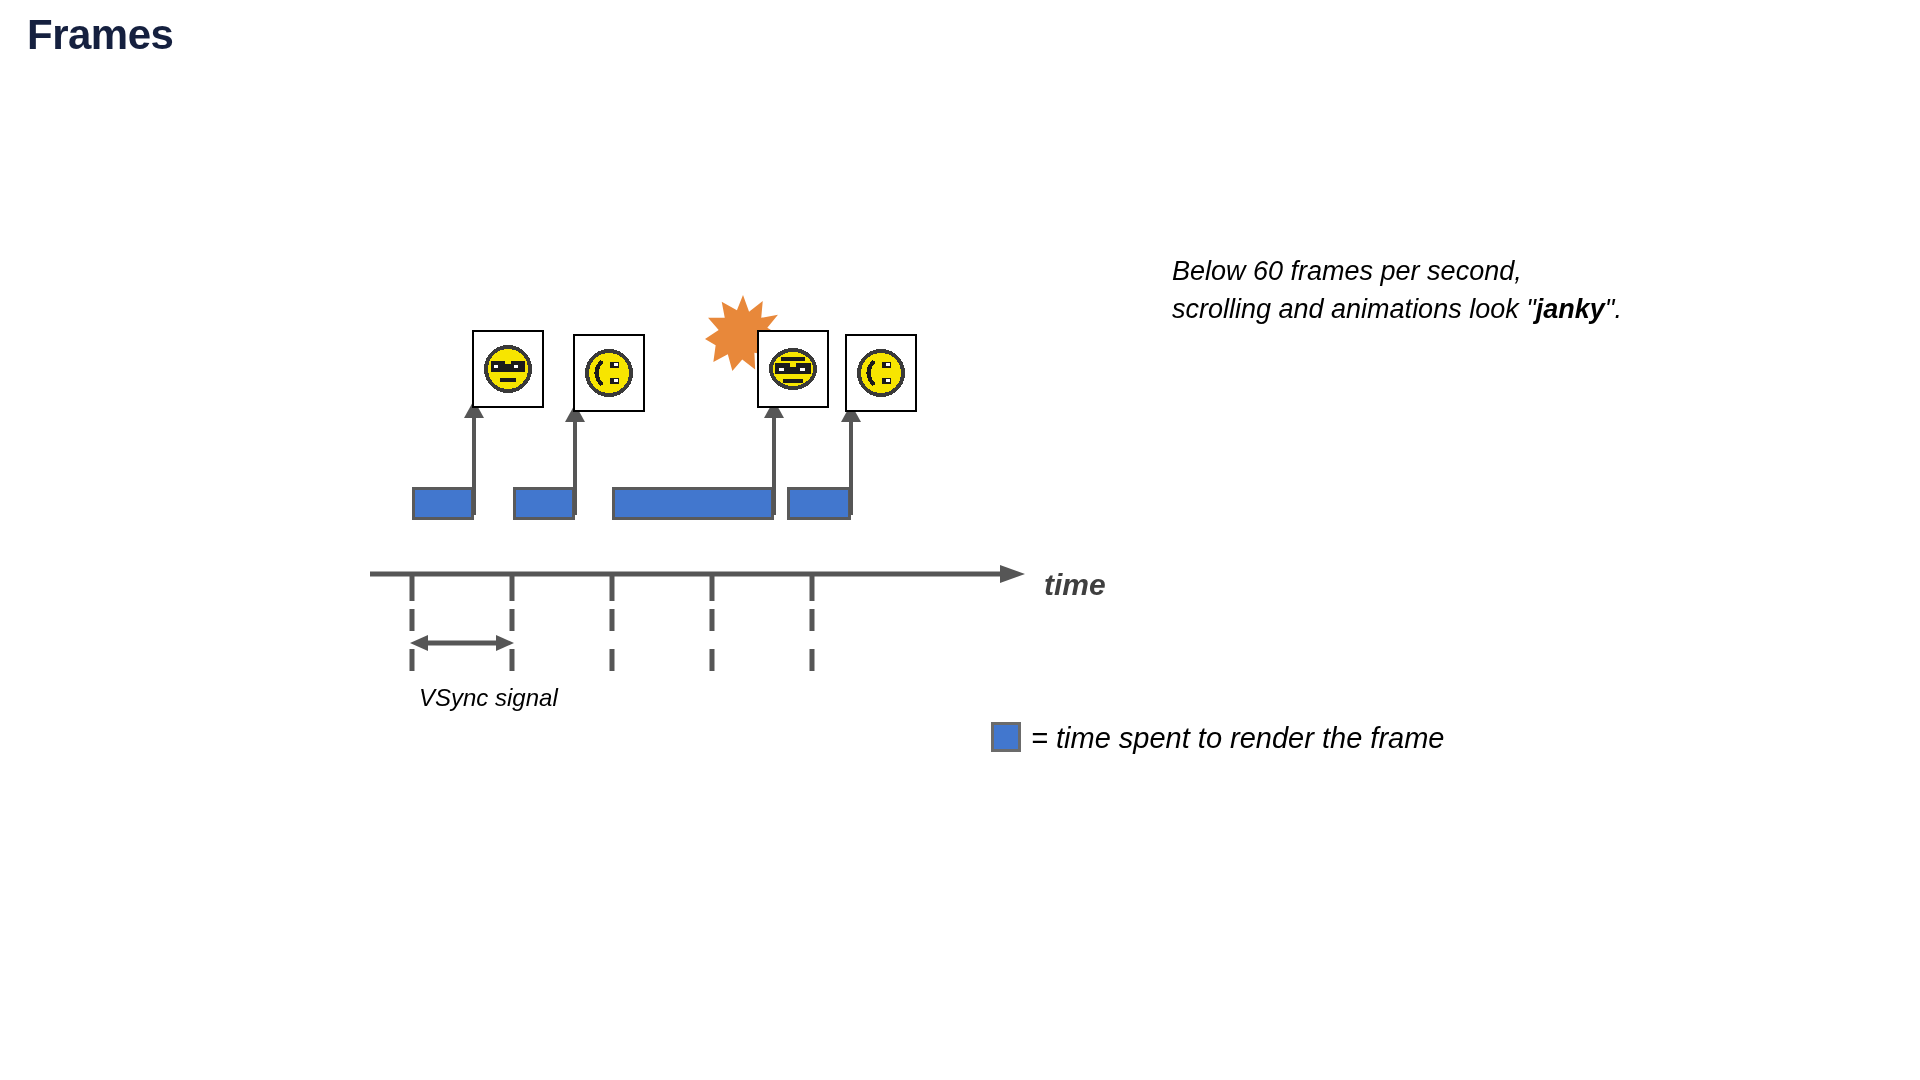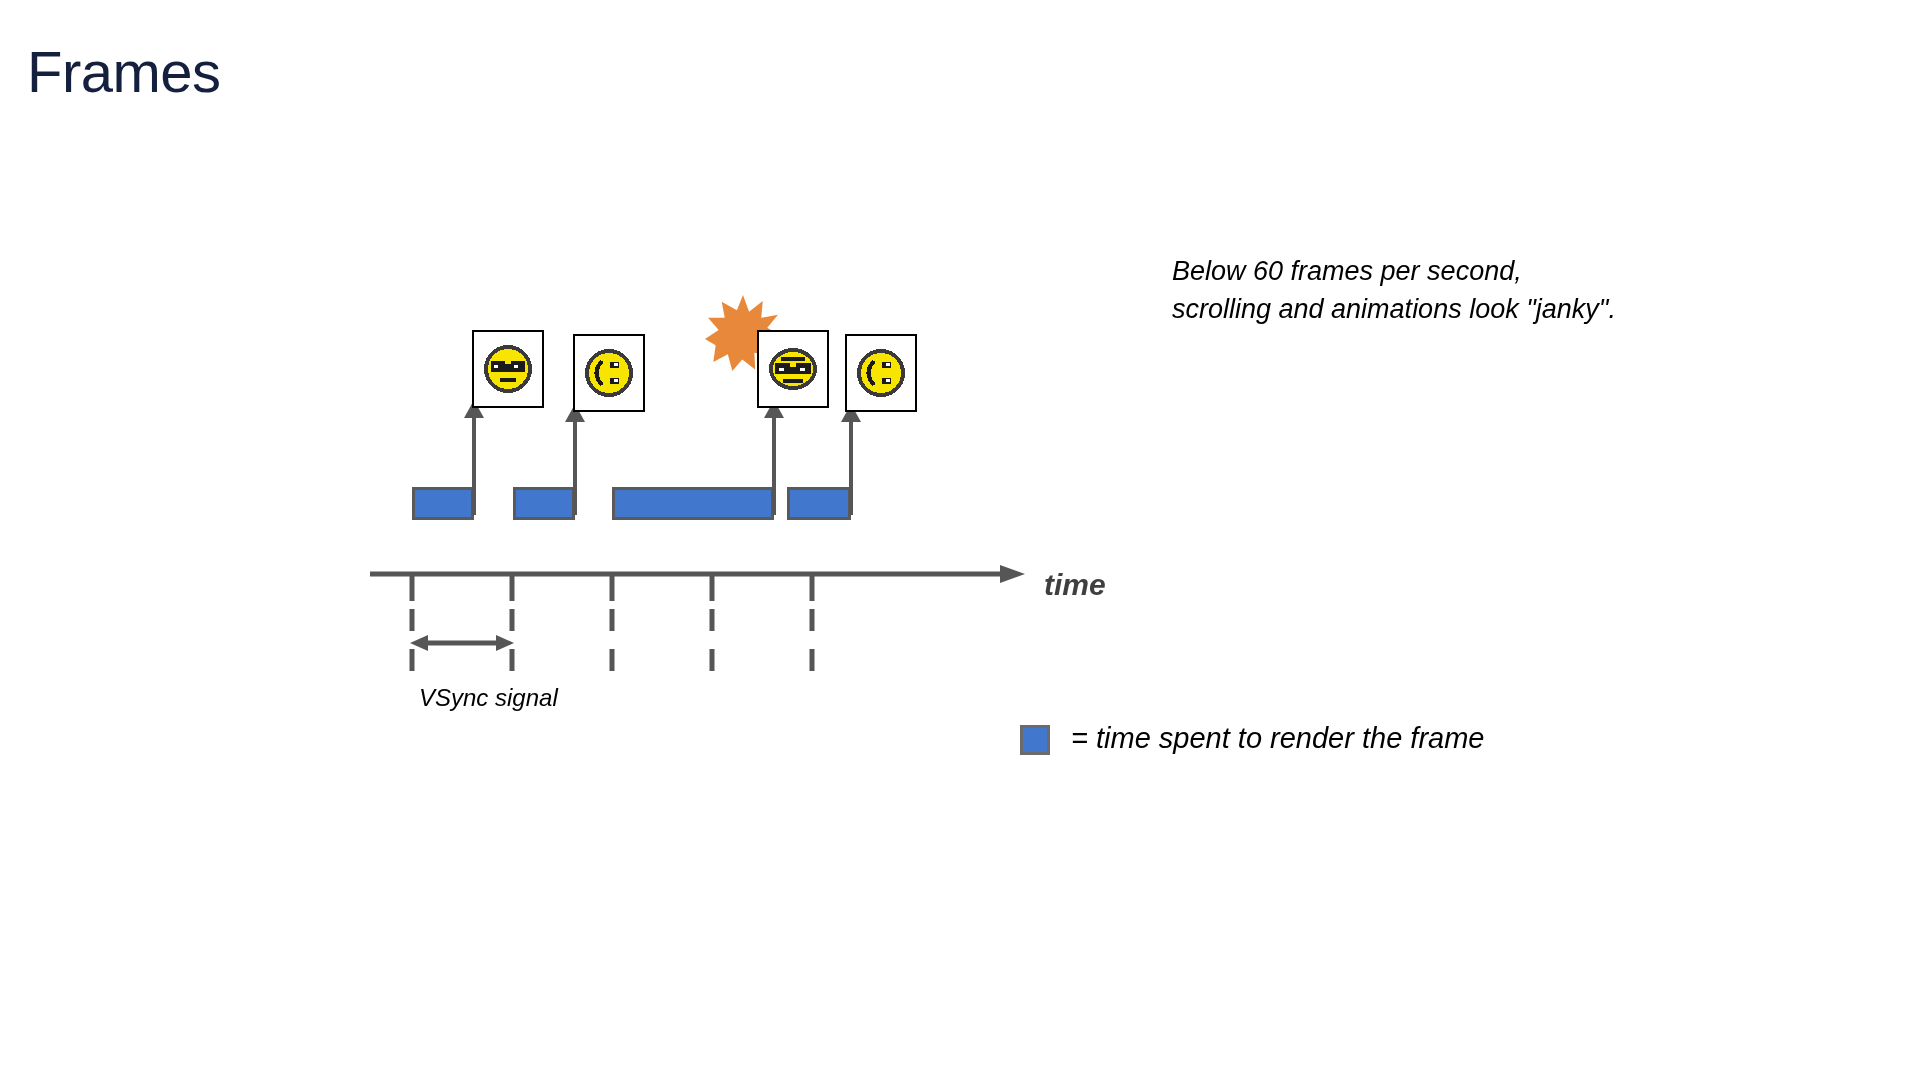--- a/index.html
+++ b/index.html
@@ -14,42 +14,41 @@
     overflow: hidden;
     font-family: "Liberation Sans", sans-serif;
     -webkit-font-smoothing: antialiased;
   }
 
   
   #slide-title {
     position: absolute;
     left: 27px;
     top: 12px;
-    font-size: 58px;
-    font-weight: normal;
+    font-size: 42px;
+    font-weight: bold;
     color: #15203f;
     letter-spacing: -0.5px;
     line-height: 1.1;
     white-space: nowrap;
-    margin-top: 28px;
   }
 
   
   #caption {
     position: absolute;
     left: 1172px;
     top: 252px;
     font-size: 27px;
     font-style: italic;
     color: #000000;
     line-height: 1.42;
     white-space: nowrap;
   }
   #caption .janky {
-    font-weight: normal;
+    font-weight: bold;
     font-style: italic;
   }
 
   
   #diagram {
     position: absolute;
     left: 0;
     top: 0;
     width: 1920px;
     height: 780px;
@@ -115,23 +114,22 @@
     color: #000000;
     white-space: nowrap;
   }
 
   
   #legend {
     position: absolute;
     left: 991px;
     top: 722px;
     display: flex;
-    align-items: flex-end;
-    gap: 21px;
-    margin-left: 29px;
+    align-items: flex-start;
+    gap: 10px;
   }
   #legend-swatch {
     width: 30px;
     height: 30px;
     background: #4277CE;
     border: 3px solid #6b6b6b;
     box-sizing: border-box;
     flex: 0 0 auto;
   }
   #legend-text {

